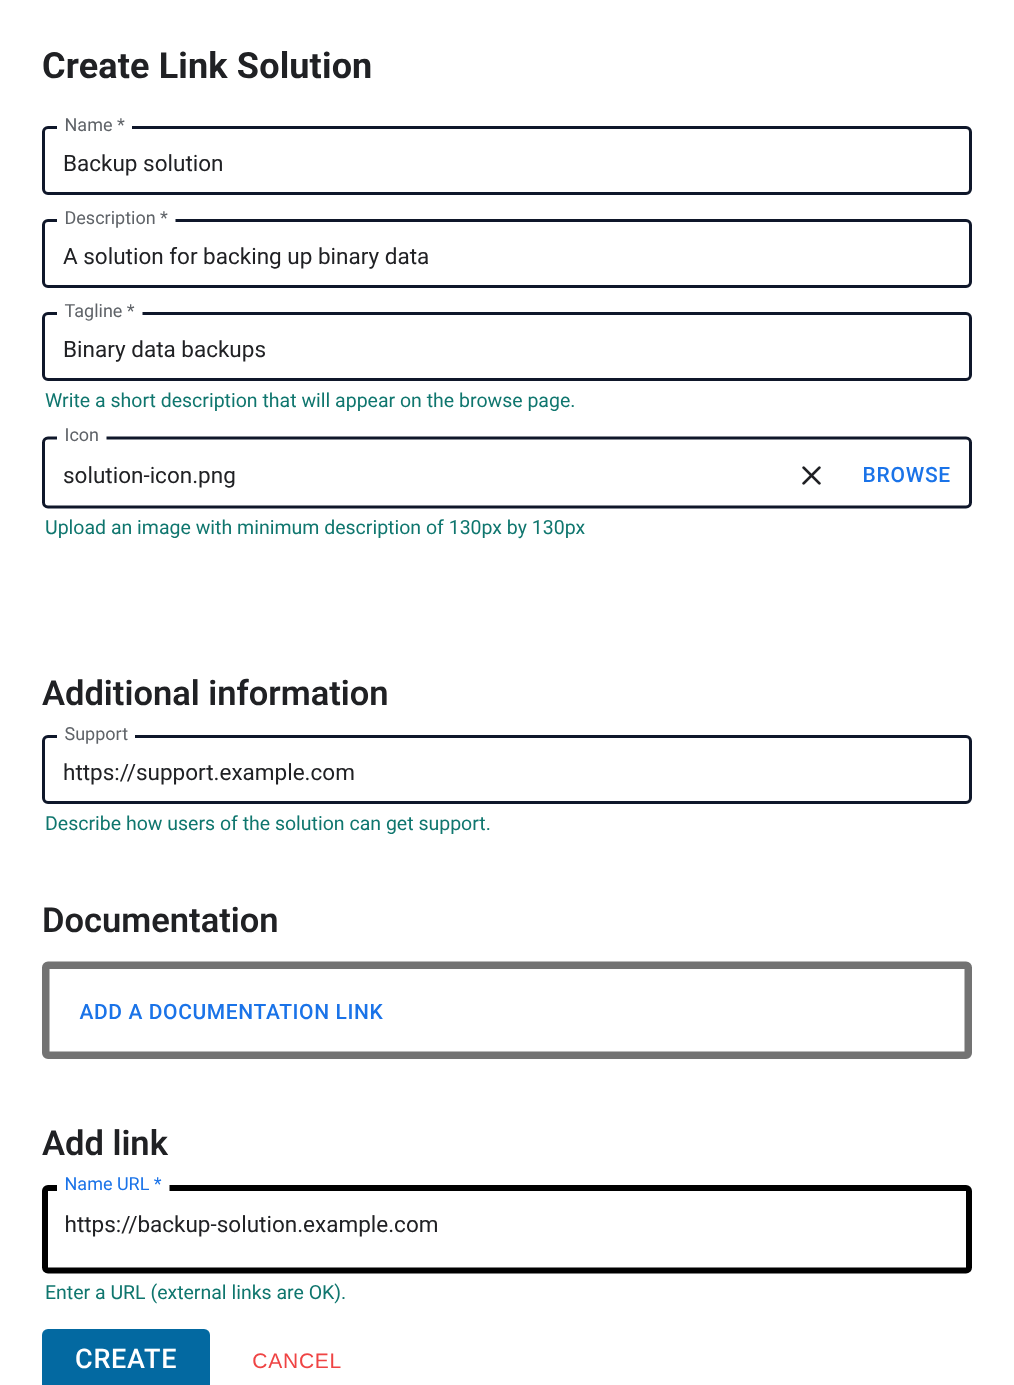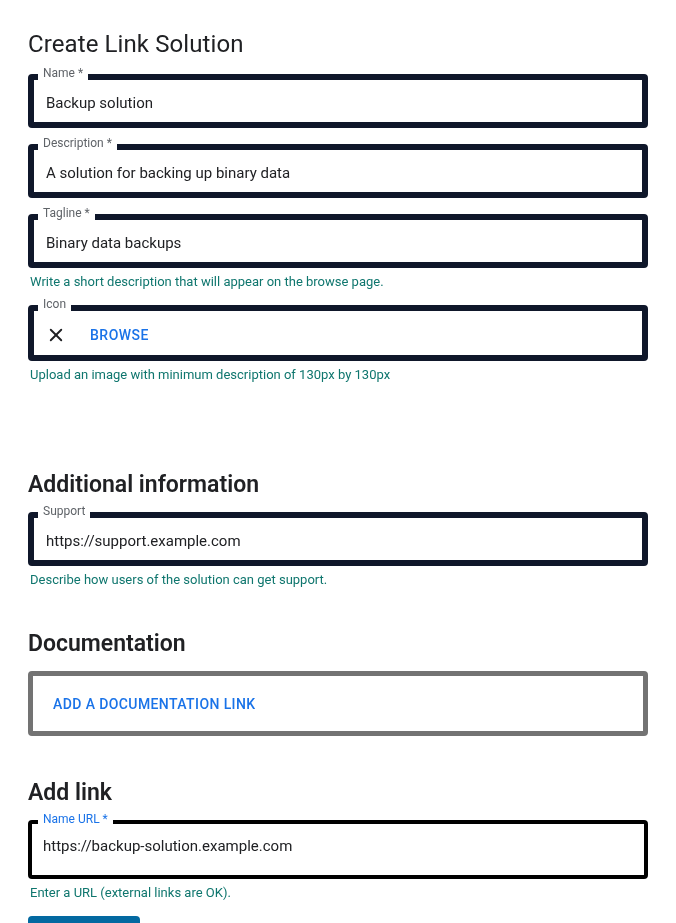--- a/index.html
+++ b/index.html
@@ -9,36 +9,36 @@
     }
     body {
       font-family: -apple-system, BlinkMacSystemFont, "Segoe UI", Roboto, Helvetica, Arial, sans-serif;
       background: #fff;
       padding: 30px 28px;
       width: 676px;
       color: #202124;
     }
     h1.page-title {
       font-size: 24px;
-      font-weight: 400;
-      margin-bottom: 16px;
+      font-weight: 700;
+      margin-bottom: 26px;
       letter-spacing: 0.1px;
     }
     h2.section-title {
       font-size: 23px;
       font-weight: 600;
       margin-top: 43px;
       margin-bottom: 14px;
     }
     .field {
       position: relative;
       margin-bottom: 16px;
     }
     .field-outline {
-      border: 6px solid #0f172a;
+      border: 2px solid #0f172a;
       border-radius: 4px;
       padding: 14px 12px 10px 12px;
       display: flex;
       align-items: center;
       background: #fff;
     }
     .field-outline.focused {
       border: 4px solid #000000;
       padding: 13px 11px 20px 11px;
     }
@@ -172,20 +172,21 @@
   <div class="field-outline">
     <input class="field-value" value="Binary data backups" style="">
   </div>
 </div>
 <div class="helper-text">Write a short description that will appear on the browse page.</div>
 
 <div class="field">
   <span class="field-label">Icon</span>
   <div class="field-outline">
     <div class="icon-field-row">
+      <span class="icon-filename">solution-icon.png</span>
       <span class="clear-icon">
         <svg width="18" height="18" viewBox="0 0 24 24" fill="none" stroke="#202124" stroke-width="2.5" stroke-linecap="round">
           <line x1="5" y1="5" x2="19" y2="19"></line>
           <line x1="19" y1="5" x2="5" y2="19"></line>
         </svg>
       </span>
       <button class="browse-btn">BROWSE</button>
     </div>
   </div>
 </div>

